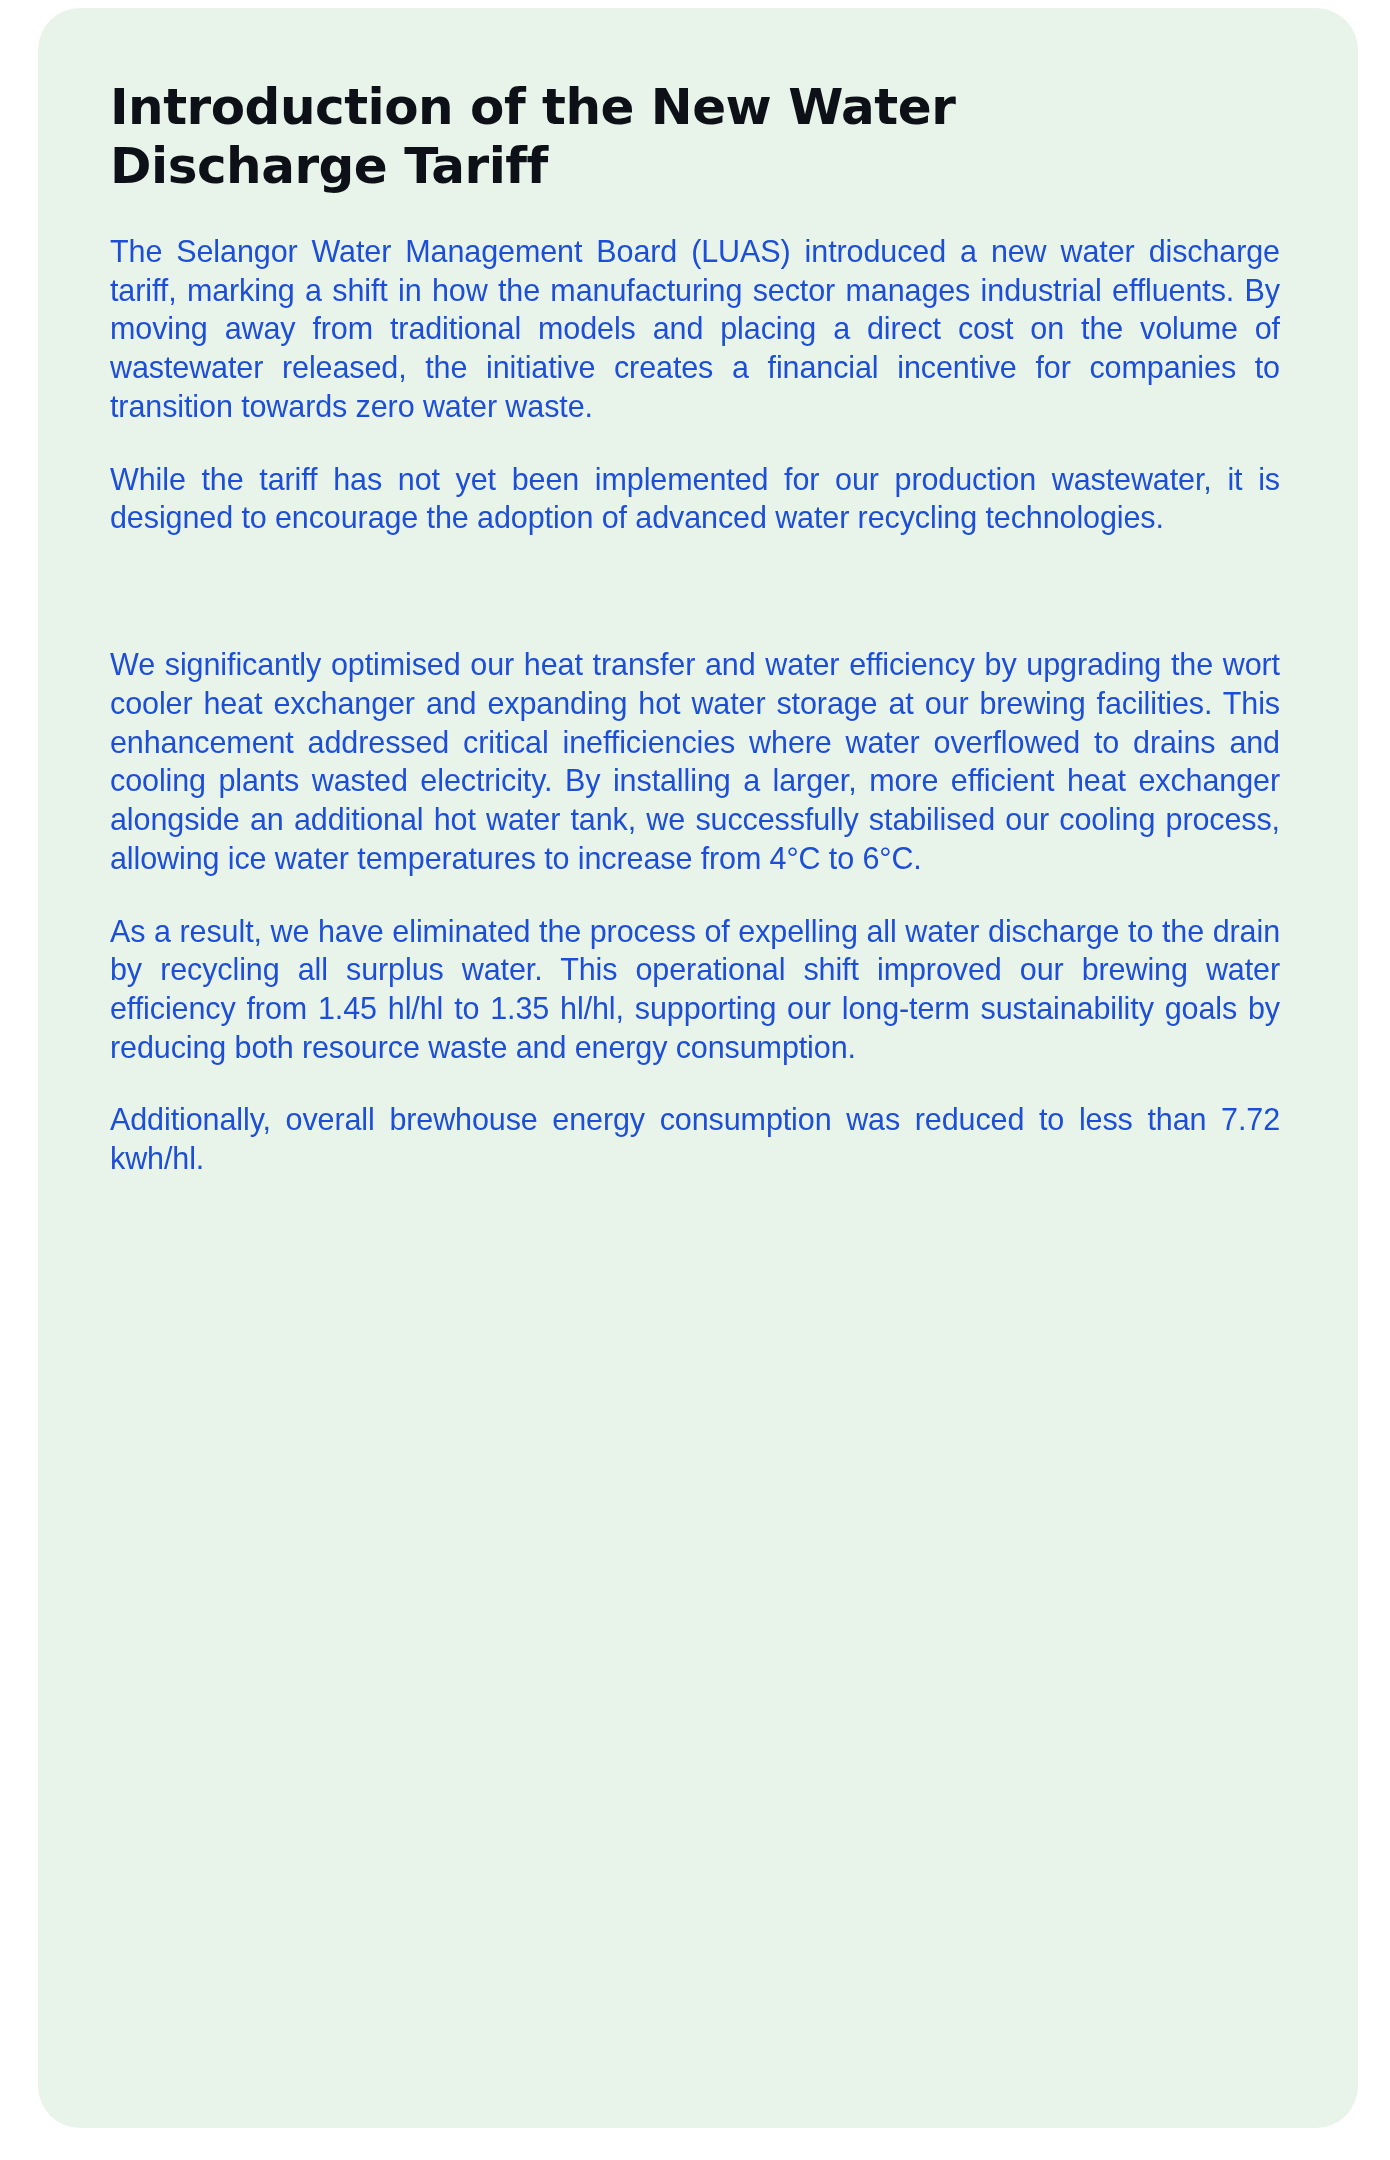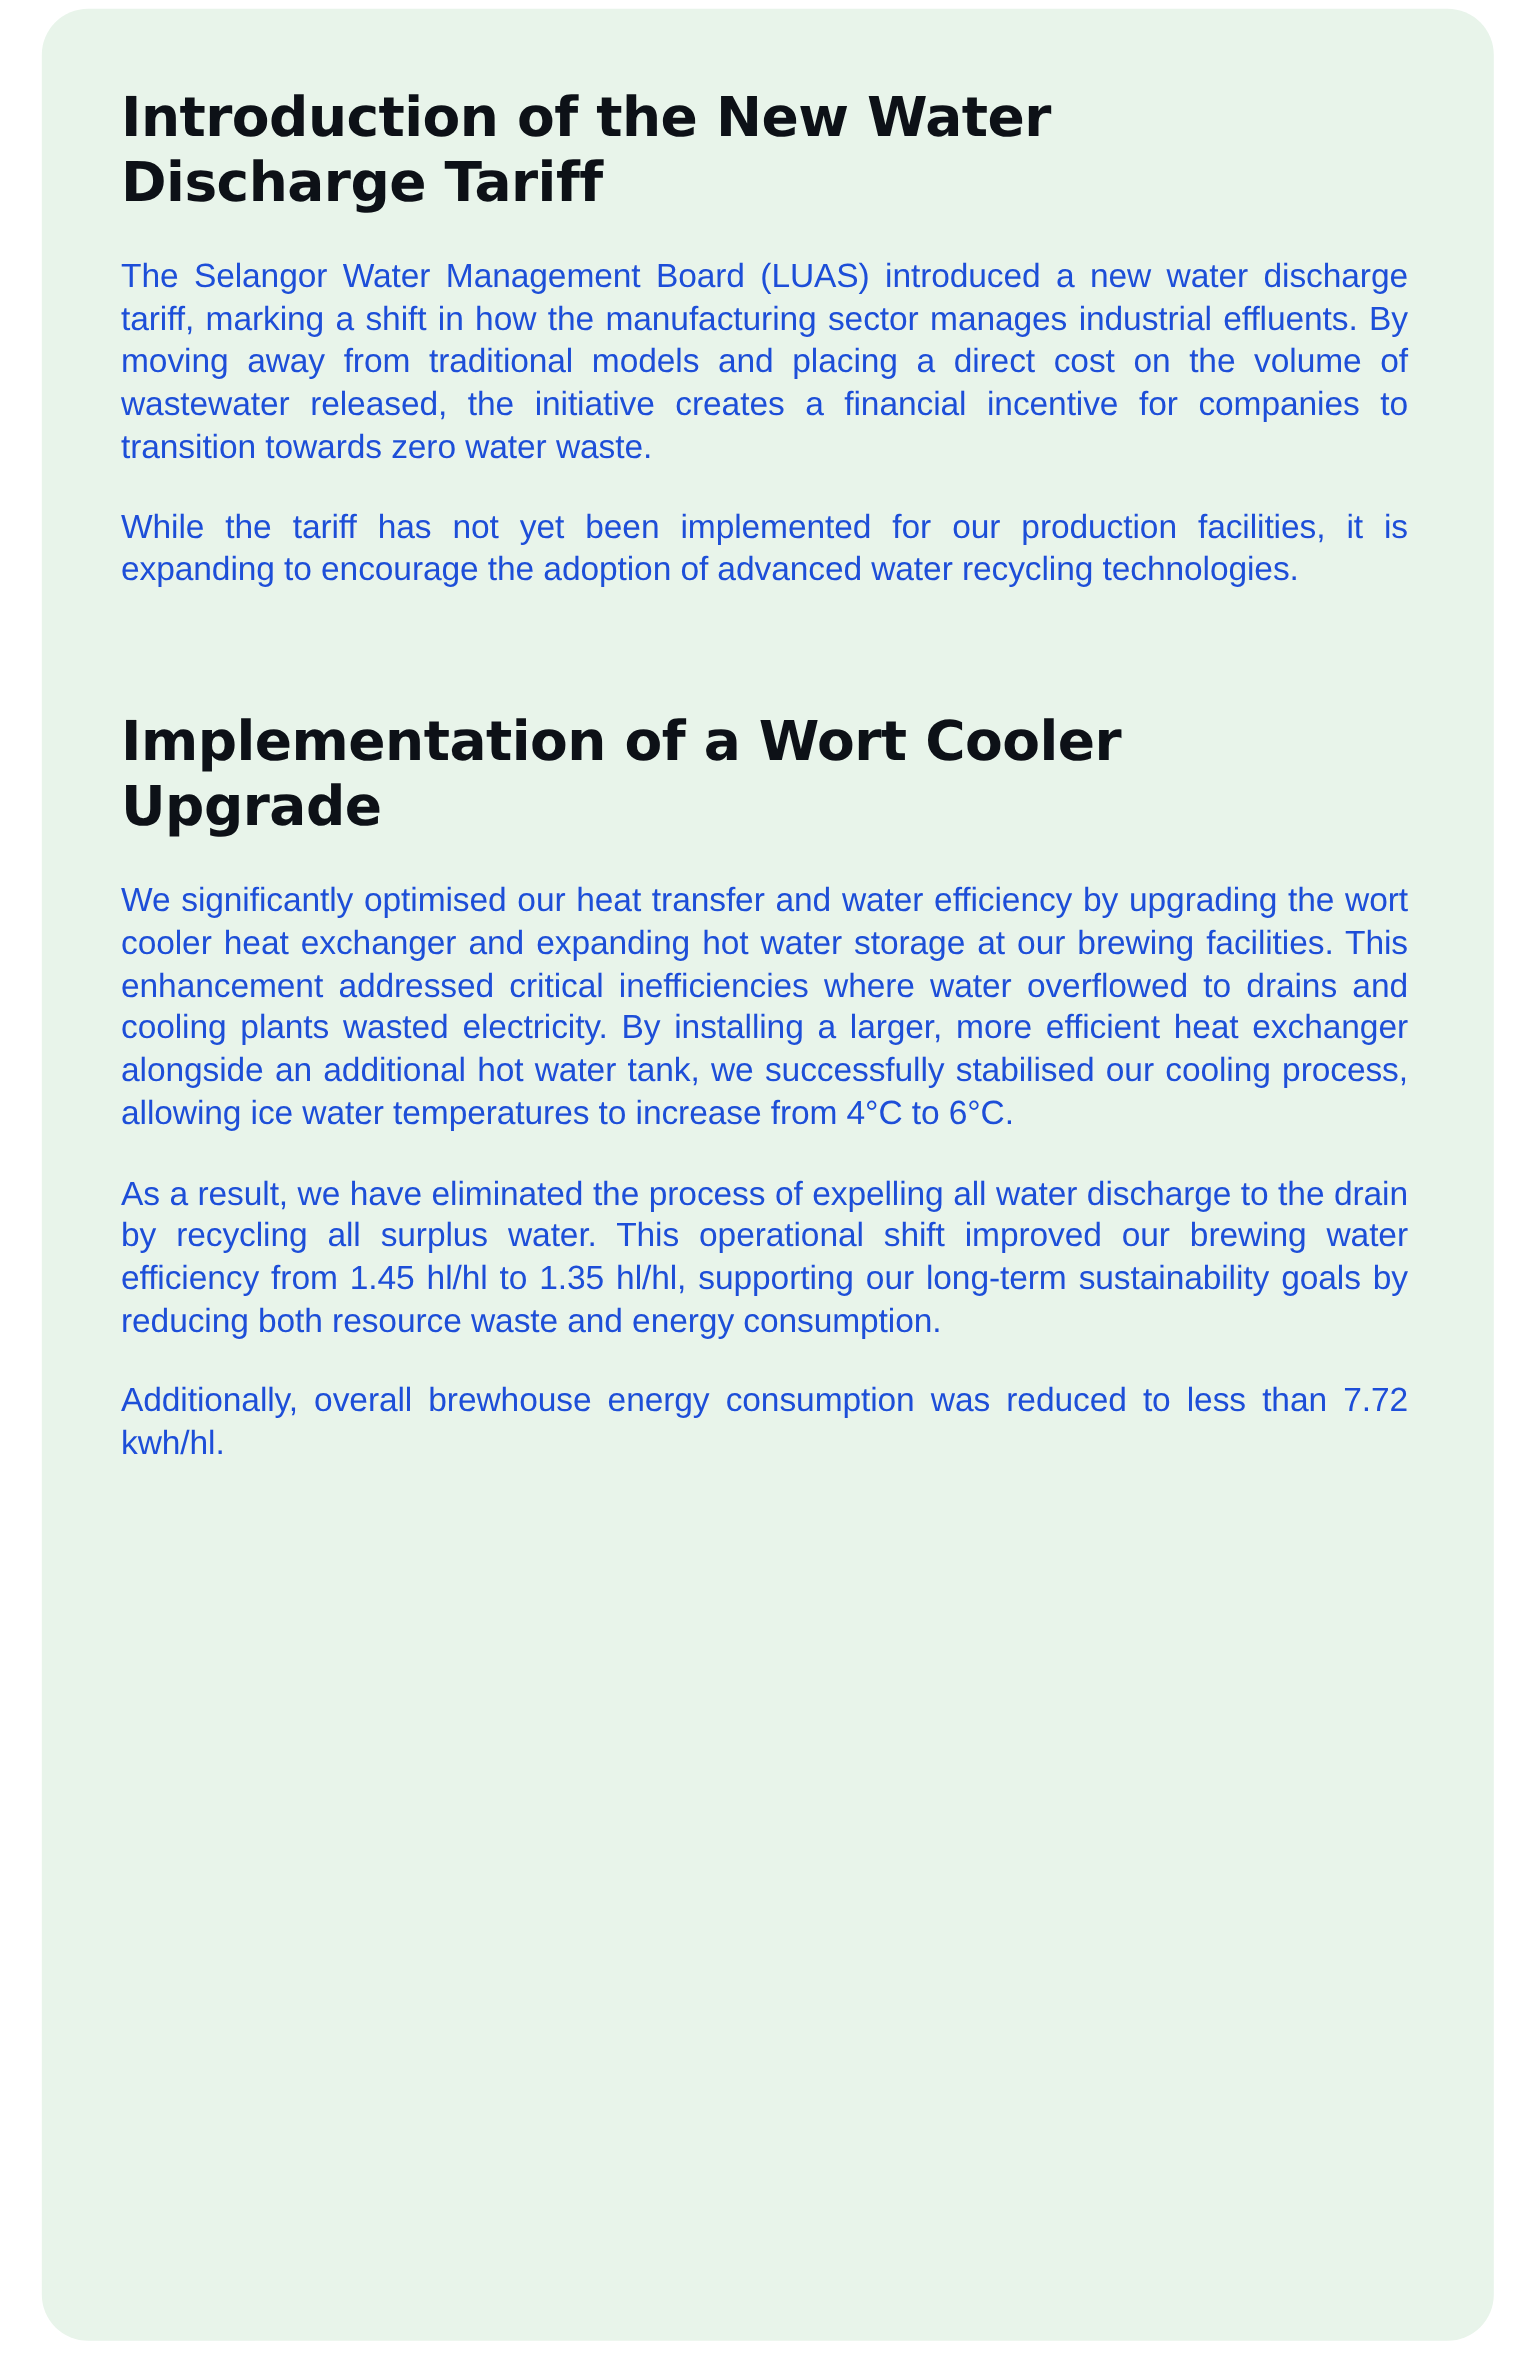--- a/index.html
+++ b/index.html
@@ -69,26 +69,25 @@
 </style>
 </head>
 <body>
 
 <div class="page">
   <div class="card">
 
     <div class="section first">
       <h2 class="section-title">Introduction of the New Water Discharge Tariff</h2>
       <p class="body-text">The Selangor Water Management Board (LUAS) introduced a new water discharge tariff, marking a shift in how the manufacturing sector manages industrial effluents. By moving away from traditional models and placing a direct cost on the volume of wastewater released, the initiative creates a financial incentive for companies to transition towards zero water waste.</p>
-      <p class="body-text last">While the tariff has not yet been implemented for our production facilities, it is expanding to encourage the adoption of advanced water recycling technologies.</p>
+      <p class="body-text last">While the tariff has not yet been implemented for our production wastewater, it is designed to encourage the adoption of advanced water recycling technologies.</p>
     </div>
 
     <div class="gap-large"></div>
 
     <div class="section second">
-      <h2 class="section-title">Implementation of a Wort Cooler Upgrade</h2>
       <p class="body-text">We significantly optimised our heat transfer and water efficiency by upgrading the wort cooler heat exchanger and expanding hot water storage at our brewing facilities. This enhancement addressed critical inefficiencies where water overflowed to drains and cooling plants wasted electricity. By installing a larger, more efficient heat exchanger alongside an additional hot water tank, we successfully stabilised our cooling process, allowing ice water temperatures to increase from 4°C to 6°C.</p>
       <p class="body-text">As a result, we have eliminated the process of expelling all water discharge to the drain by recycling all surplus water. This operational shift improved our brewing water efficiency from 1.45 hl/hl to 1.35 hl/hl, supporting our long-term sustainability goals by reducing both resource waste and energy consumption.</p>
       <p class="body-text last">Additionally, overall brewhouse energy consumption was reduced to less than 7.72 kwh/hl.</p>
     </div>
 
   </div>
 </div>
 
 </body></html>

